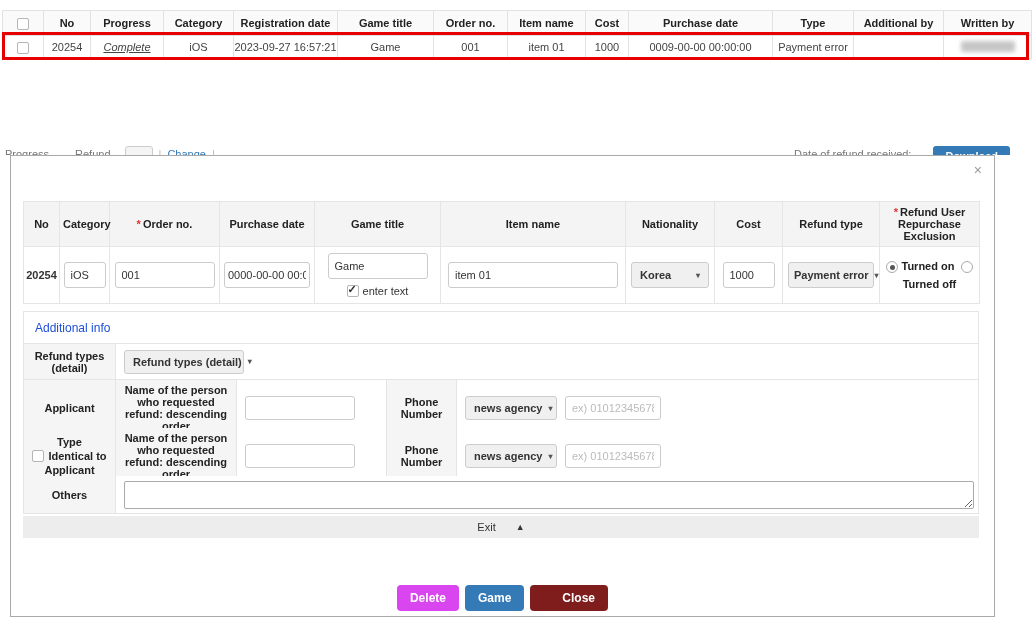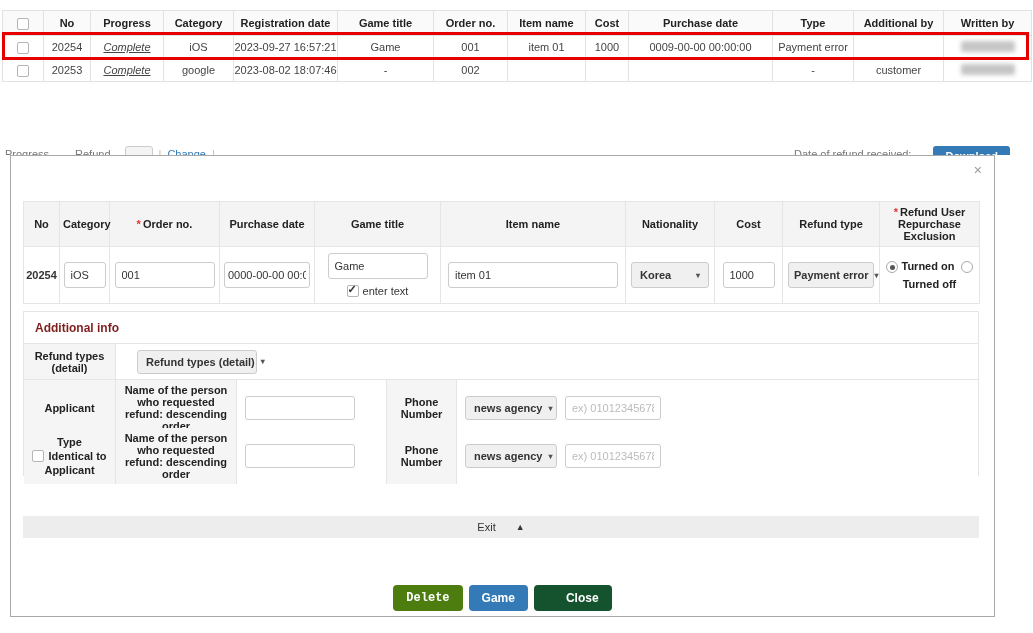--- a/index.html
+++ b/index.html
@@ -54,44 +54,44 @@
   .caret { font-size:8px; color:#555; }
   .sub-check { display:flex; align-items:center; justify-content:center; gap:4px; margin-top:6px; font-size:11px; color:#333; }
   .radio { width:12px; height:12px; border:1px solid #aaa; border-radius:50%; background:#fff;
     display:inline-block; vertical-align:middle; position:relative; flex:none; }
   .radio.on::after { content:""; position:absolute; inset:2.5px; background:#555; border-radius:50%; }
   .radio-wrap { font-size:11px; font-weight:bold; line-height:18px; color:#222; }
   .radio-wrap .radio { margin:0 3px; }
 
   
   .ai-box { position:absolute; left:12px; top:155px; width:956px; border:1px solid #e5e5e5; background:#fff; }
-  .ai-title { font-size:12px; font-weight:bold; color:#7f1d1d; padding:9px 11px 8px 11px; }
+  .ai-title { font-size:12px; font-weight:normal; color:#1d4ed8; padding:9px 11px 8px 11px; }
   .ai-row { display:grid; border-top:1px solid #e5e5e5; font-size:11px; }
-  .row-cols-2 { grid-template-columns:92px 1fr;gap:13px; }
+  .row-cols-2 { grid-template-columns:92px 1fr; }
   .row-cols-5 { grid-template-columns:92px 121px 150px 70px 1fr; }
   .ai-cell { display:flex; align-items:center; padding:4px 8px; }
   .ai-label { background:#f5f5f5; font-weight:bold; color:#222; justify-content:center; text-align:center;
     border-right:1px solid #e5e5e5; flex-direction:column; gap:2px; }
   .ai-plain { background:#fff; }
   .bordered-right { border-right:1px solid #e5e5e5; }
   .h-refund { height:36px; } .h-applicant { height:48px; } .h-user { height:48px; } .h-others { height:38px; }
   .user-check-line { display:flex; align-items:center; gap:4px; justify-content:center; }
   textarea.others { width:100%; height:28px; border:1px solid #aaa; border-radius:2px; font-size:11px;
     font-family:"Liberation Sans", sans-serif; padding:2px 4px; resize:both; }
 
   .exit-bar { position:absolute; left:12px; top:360px; width:956px; height:22px; background:#ededed;
     display:flex; align-items:center; justify-content:center; gap:20px; font-size:11px; color:#333; cursor:pointer; }
   .exit-bar .up { font-size:9px; }
 
   .btn-row { position:absolute; left:0; top:429px; width:100%; display:flex; justify-content:center; gap:6px; }
   .btn { border:none; border-radius:4px; color:#fff; font-weight:bold; font-size:12px;
     padding:6px 13px; cursor:pointer; font-family:"Liberation Sans", sans-serif; }
-  .btn-delete { background:#4d7c0f;font-family:Liberation Mono, monospace; }
+  .btn-delete { background:#d946ef; }
   .btn-save { background:#337ab7; }
-  .btn-close { background:#14532d;padding-left:32px; }
+  .btn-close { background:#7f1d1d;padding-left:32px; }
 </style>
 </head>
 <body>
 
 <div class="top-table-wrap">
   <table class="top">
     <colgroup>
       <col style="width:41px">
         <col style="width:47px">
         <col style="width:73px">
@@ -130,35 +130,20 @@
       <td>2023-09-27 16:57:21</td>
       <td>Game</td>
       <td>001</td>
       <td>item 01</td>
       <td>1000</td>
       <td>0009-00-00 00:00:00</td>
       <td>Payment error</td>
       <td></td>
       <td><span class="blur-chip"></span></td>
     </tr>
-    <tr>
-      <td><span class="cb"></span></td>
-      <td>20253</td>
-      <td><a class="link">Complete</a></td>
-      <td>google</td>
-      <td>2023-08-02 18:07:46</td>
-      <td>-</td>
-      <td>002</td>
-      <td></td>
-      <td></td>
-      <td></td>
-      <td>-</td>
-      <td>customer</td>
-      <td><span class="blur-chip"></span></td>
-    </tr>
   </tbody>
     </table>
 </div>
 <div class="red-outline"></div>
 
 <div class="toolbar-strip">
   <div class="toolbar-inner">
     <span style="margin-left:5px;">Progress</span>
     <span class="tb-sp"></span>
     <span>Refund</span>
@@ -282,20 +267,26 @@
       <div class="ai-cell ai-label">Phone Number</div>
       <div class="ai-cell ai-plain" style="gap:8px;">
         <span class="sel" style="height:24px; width:92px;">
             <span>news agency</span>
             <span class="caret">▾</span>
           </span>
         <input class="ti" style="width: 96px; height: 24px;" placeholder="ex) 01012345678">
       </div>
     </div>
 
+    <div class="ai-row row-cols-2 h-others">
+      <div class="ai-cell ai-label">Others</div>
+      <div class="ai-cell ai-plain" style="padding-right:4px;">
+        <textarea class="others" style=""></textarea>
+      </div>
+    </div>
   </div>
 
   <div class="exit-bar">
     <span>Exit</span>
     <span class="up">▲</span>
   </div>
 
   <div class="btn-row">
     <button class="btn btn-delete">Delete</button>
     <button class="btn btn-save">Game</button>

